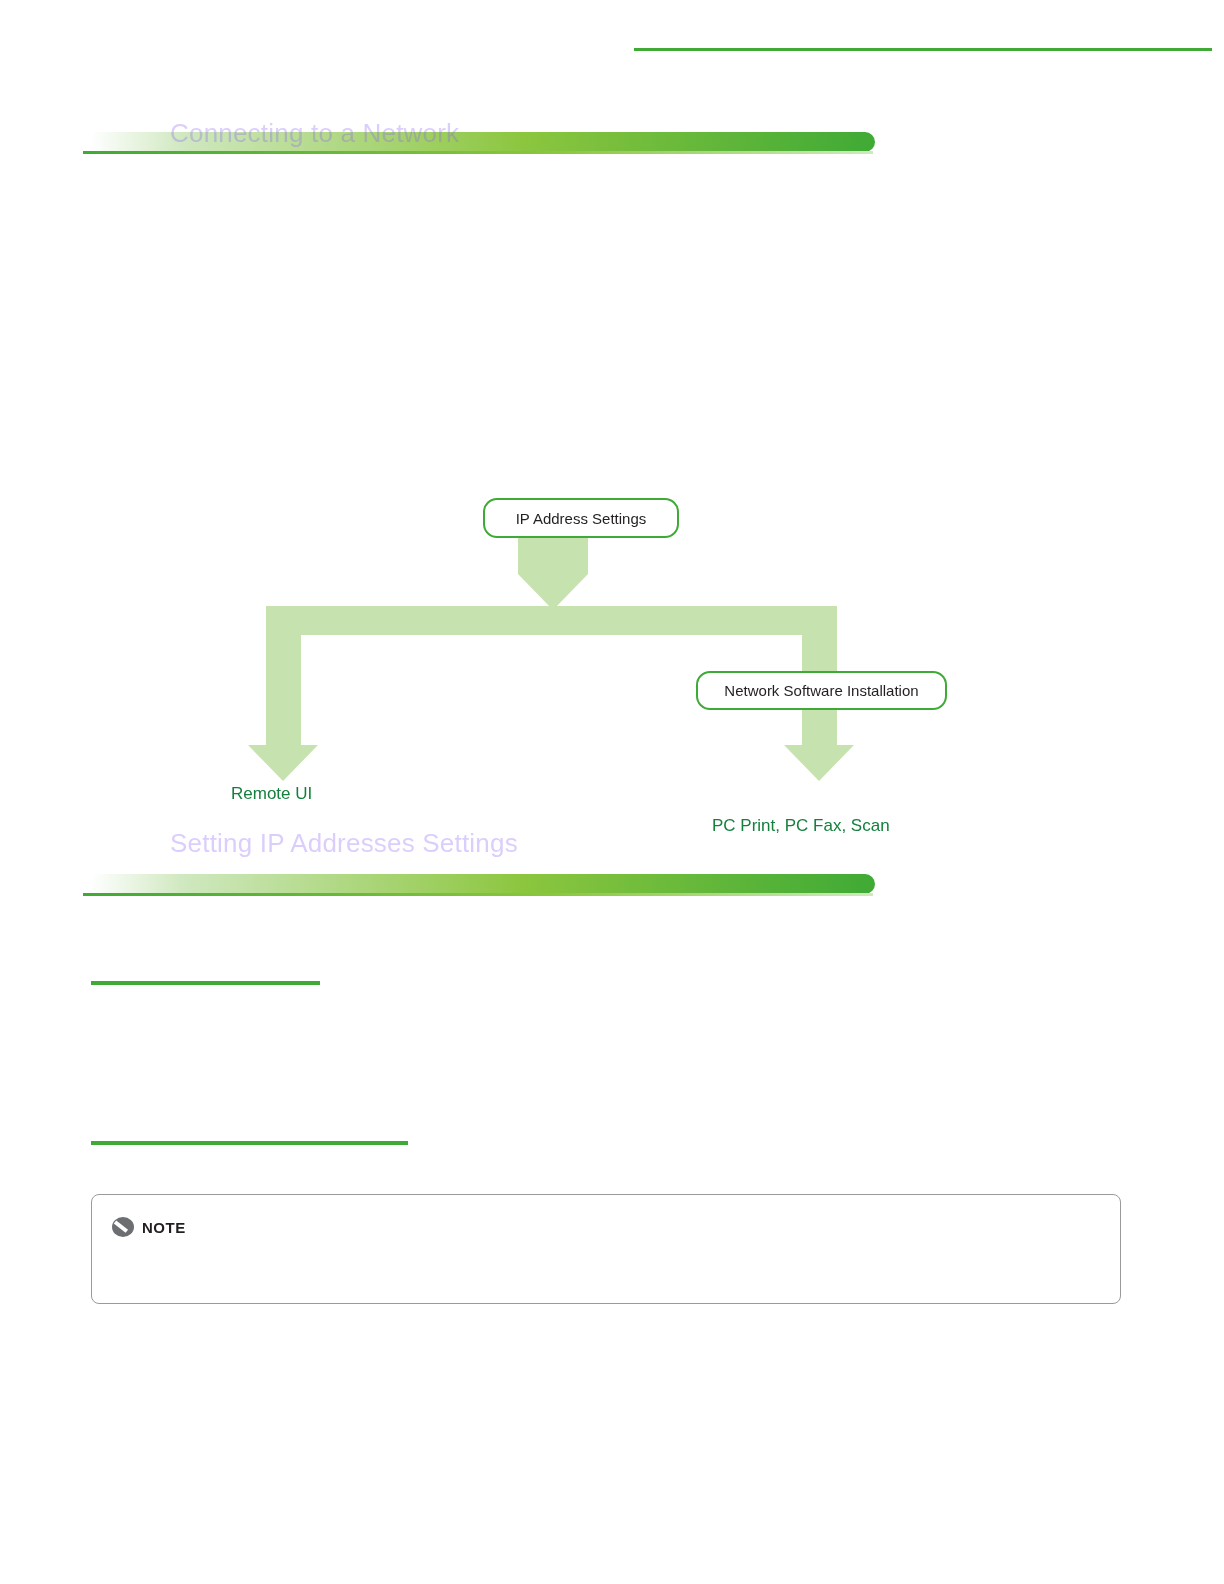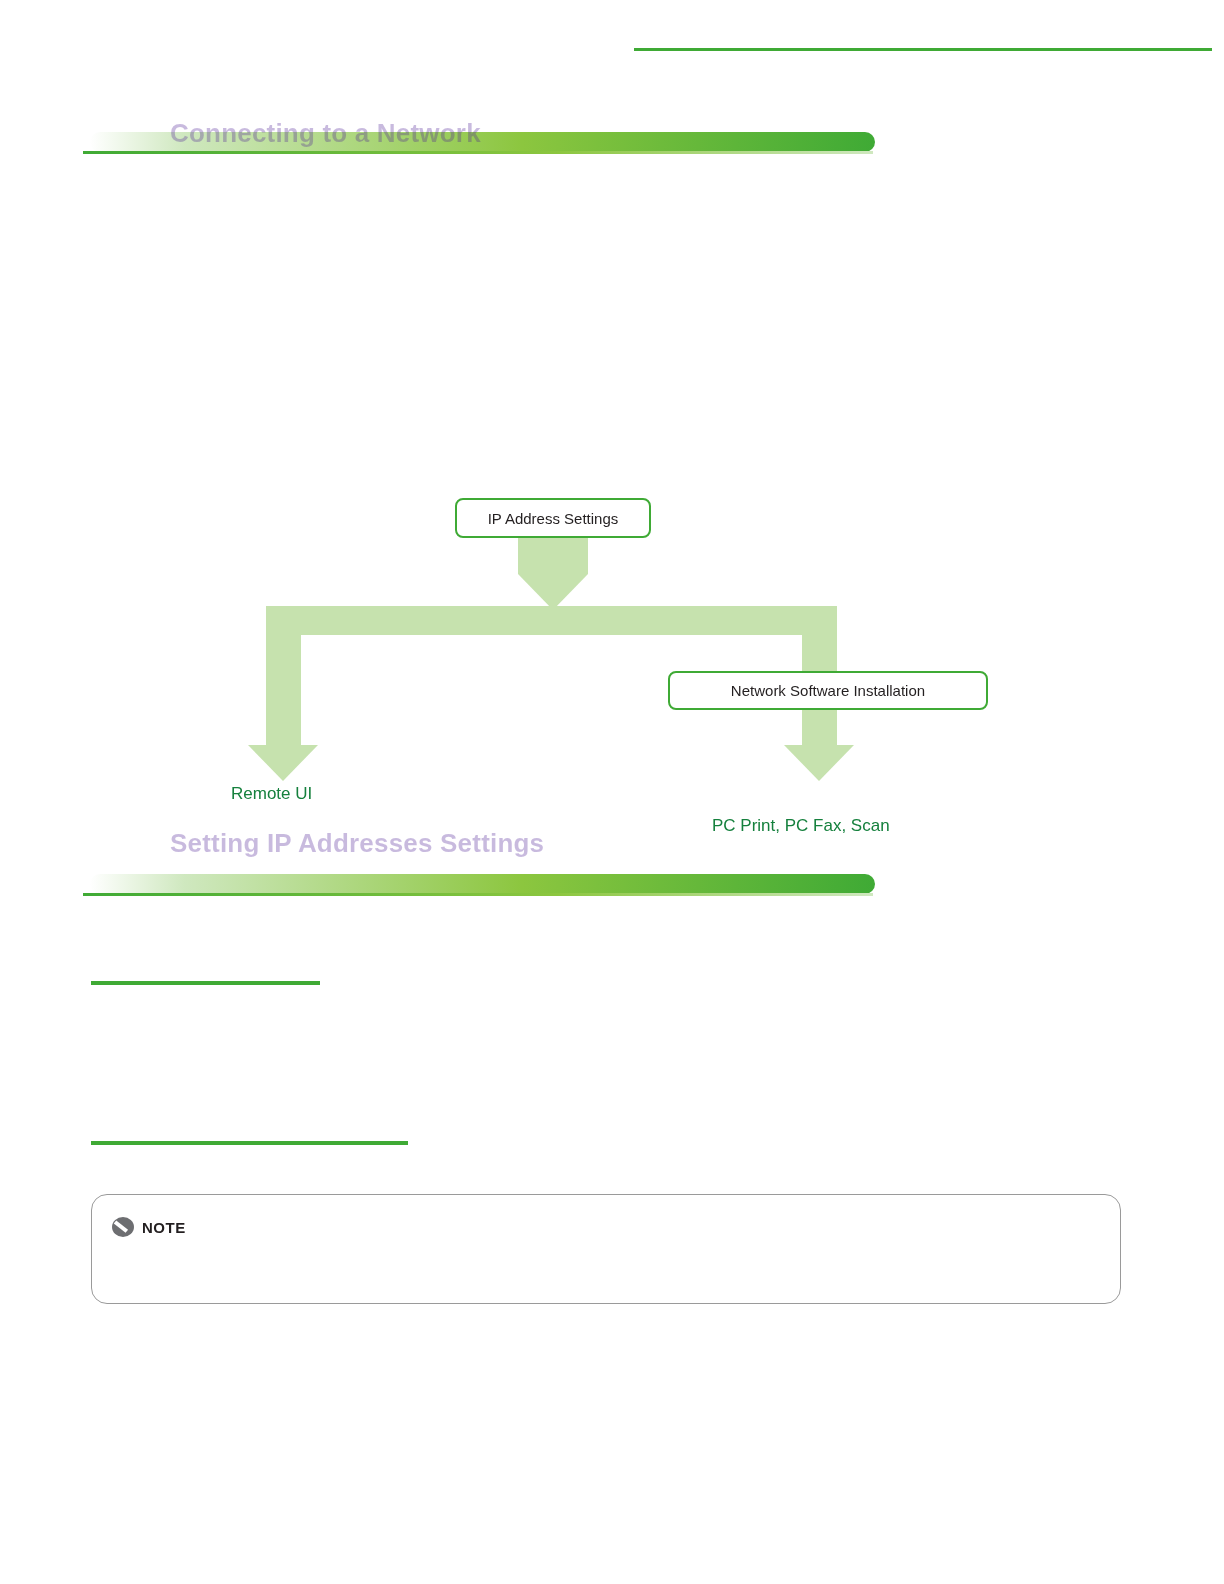--- a/index.html
+++ b/index.html
@@ -34,46 +34,47 @@
     background: linear-gradient(to right, #ffffff 0%, #cfe8bf 12%, #8cc63f 55%, #3faa35 100%);
   }
   .heading-rule {
     position: absolute;
     height: 3px;
     background: linear-gradient(to right, #3faa35 0%, #8cc63f 60%, #cfe8bf 100%);
   }
   .heading-text {
     position: absolute;
     font-size: 26px;
-    font-weight: bold;
-    color: #4c1d95;
+    font-weight: normal;
+    color: #8b5cf6;
     opacity: 0.30;
     white-space: nowrap;
     letter-spacing: 0.2px;
   }
 
   
   .sub-rule {
     position: absolute;
     height: 4px;
     background: #3faa35;
   }
 
   
   .flow-box {
     position: absolute;
     border: 2px solid #3faa35;
-    border-radius: 8px;
+    border-radius: 14px;
     background: #ffffff;
     display: flex;
     align-items: center;
     justify-content: center;
     font-size: 15px;
     color: #231f20;
     box-sizing: border-box;
+    margin-left: 28px;
   }
 
   .arrow-shaft {
     position: absolute;
     background: #c6e2ae;
   }
   .arrow-head {
     position: absolute;
     width: 0;
     height: 0;
@@ -90,21 +91,21 @@
   }
 
   
   .note-box {
     position: absolute;
     left: 91px;
     top: 1194px;
     width: 1030px;
     height: 110px;
     border: 1px solid #9a9a9a;
-    border-radius: 16px;
+    border-radius: 8px;
     background: #ffffff;
     box-sizing: border-box;
   }
   .note-head {
     position: absolute;
     left: 20px;
     top: 22px;
     display: flex;
     align-items: center;
     gap: 8px;
@@ -152,21 +153,21 @@
 <div class="arrow-head" style="left:518px; top:574px;"></div>
 
 <div class="arrow-shaft" style="left:266px; top:606px; width:571px; height:29px;"></div>
 
 <div class="arrow-shaft" style="left:266px; top:635px; width:35px; height:119px;"></div>
 <div class="arrow-head" style="left:248px; top:745px;"></div>
 
 <div class="arrow-shaft" style="left:802px; top:635px; width:35px; height:119px;"></div>
 <div class="arrow-head" style="left:784px; top:745px;"></div>
 
-<div class="flow-box" style="left:668px; top:671px; width:320px; height:39px;">
+<div class="flow-box" style="left:668px; top:671px; width:251px; height:39px;">
   <span>Network Software Installation</span>
 </div>
 
 <div class="flow-label" style="left:231px; top:784px;">Remote UI</div>
 <div class="flow-label" style="left:712px; top:784px;margin-top:32px;">PC Print, PC Fax, Scan</div>
 
 <div class="heading-band" style="left:90px; top:874px; width:785px;"></div>
 <div class="heading-rule" style="left:83px; top:893px; width:790px;"></div>
 <div class="heading-text" style="left:170px; top:828px;">Setting IP Addresses Settings</div>
 

